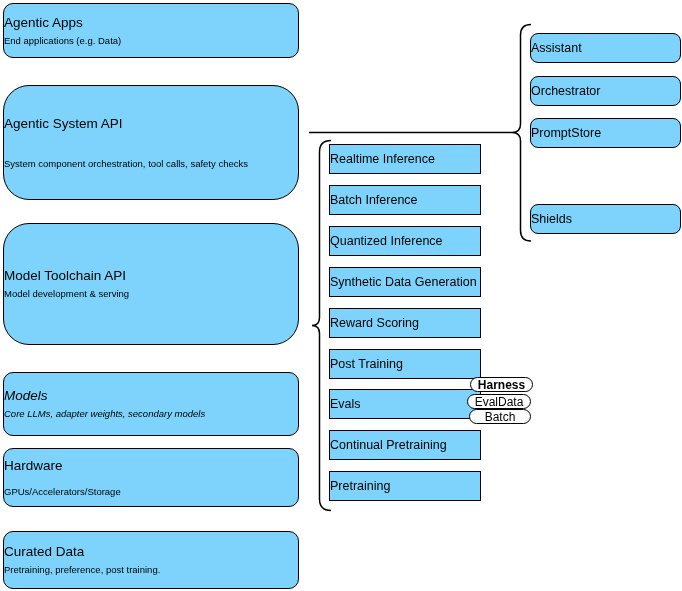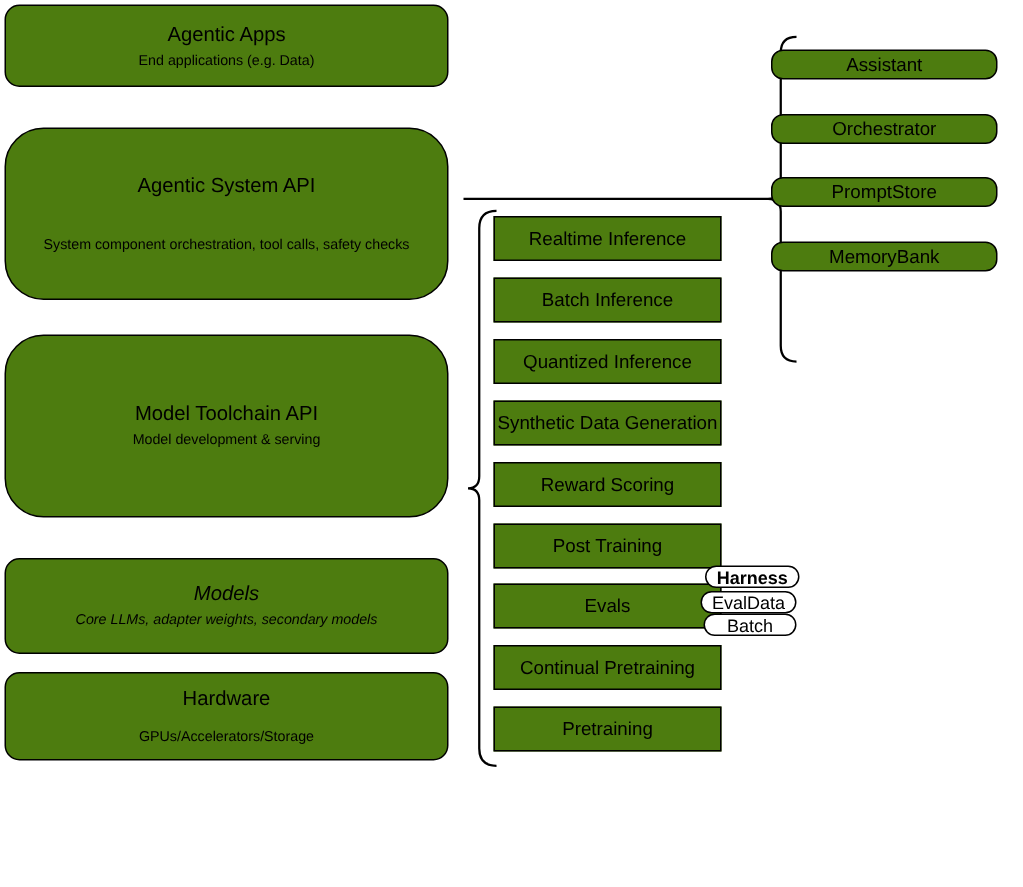--- a/index.html
+++ b/index.html
@@ -20,25 +20,25 @@
     position: absolute;
     left: 0;
     top: 0;
     width: 682px;
     height: 591px;
     pointer-events: none;
   }
   .node {
     position: absolute;
     box-sizing: border-box;
-    background: #4d7c0f;
+    background: #7dd3fc;
     border: 1.5px solid #000000;
     display: flex;
     flex-direction: column;
-    align-items: center;
+    align-items: flex-start;
     justify-content: center;
     text-align: center;
   }
   
   .layer {
     left: 3px;
     width: 296px;
     border-radius: 10px;
     gap: 4px;
   }
@@ -55,23 +55,23 @@
   .tool {
     left: 329px;
     width: 152px;
     height: 30px;
     border-radius: 0;
     font-size: 12.5px;
     white-space: nowrap;
   }
   
   .comp {
-    left: 514px;
+    left: 530px;
     width: 151px;
-    height: 20px;
+    height: 30px;
     border-radius: 8px;
     font-size: 12.5px;
     white-space: nowrap;
   }
   
   .pill {
     position: absolute;
     box-sizing: border-box;
     background: #ffffff;
     border: 1.5px solid #000000;
@@ -120,33 +120,37 @@
   <div class="node layer" id="box-models">
     <div class="title">Models</div>
     <div class="subtitle">Core LLMs, adapter weights, secondary models</div>
   </div>
 
   <div class="node layer" id="box-hardware">
     <div class="title">Hardware</div>
     <div class="subtitle">GPUs/Accelerators/Storage</div>
   </div>
 
+  <div class="node layer" id="box-curated-data">
+    <div class="title">Curated Data</div>
+    <div class="subtitle">Pretraining, preference, post training.</div>
+  </div>
 
   <div class="node tool" style="top:144px">Realtime Inference</div>
   <div class="node tool" style="top:185px">Batch Inference</div>
   <div class="node tool" style="top:226px">Quantized Inference</div>
   <div class="node tool" style="top:267px">Synthetic Data Generation</div>
   <div class="node tool" style="top:308px">Reward Scoring</div>
   <div class="node tool" style="top:349px">Post Training</div>
   <div class="node tool" style="top:389px">Evals</div>
   <div class="node tool" style="top:430px">Continual Pretraining</div>
   <div class="node tool" style="top:471px">Pretraining</div>
 
   <div class="pill" id="pill-harness">Harness</div>
   <div class="pill" id="pill-evaldata">EvalData</div>
   <div class="pill" id="pill-safety">Batch</div>
 
   <div class="node comp" style="top:33px">Assistant</div>
   <div class="node comp" style="top:76px">Orchestrator</div>
   <div class="node comp" style="top:118px">PromptStore</div>
-  <div class="node comp" style="top:161px">MemoryBank</div>
+  <div class="node comp" style="top:204px">Shields</div>
 
 </div>
 
 </body></html>

